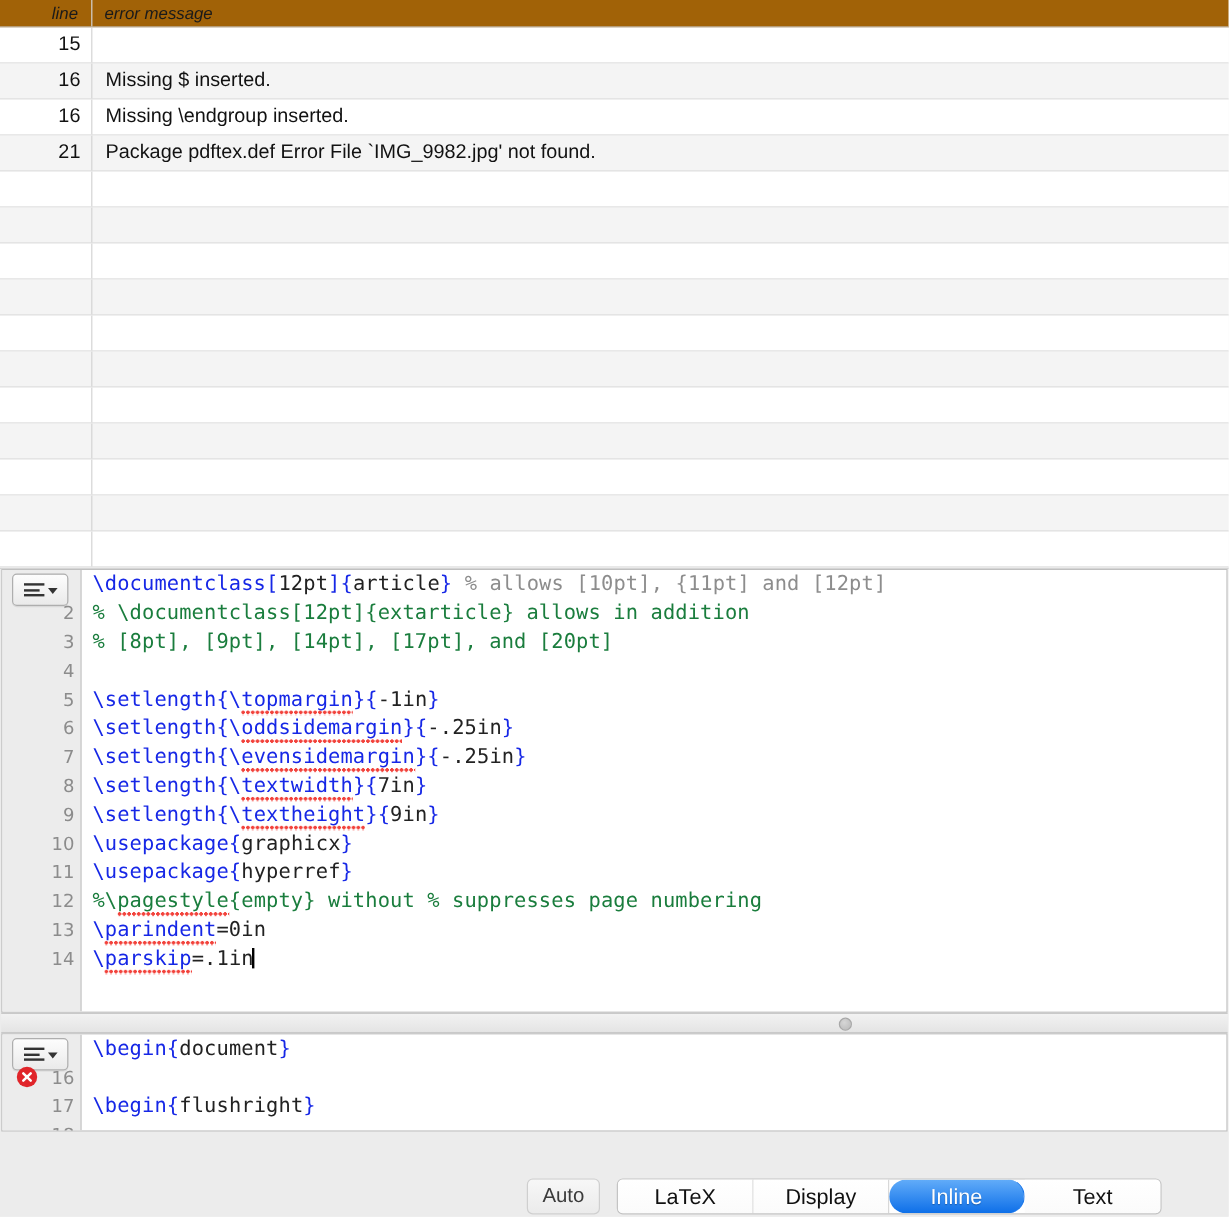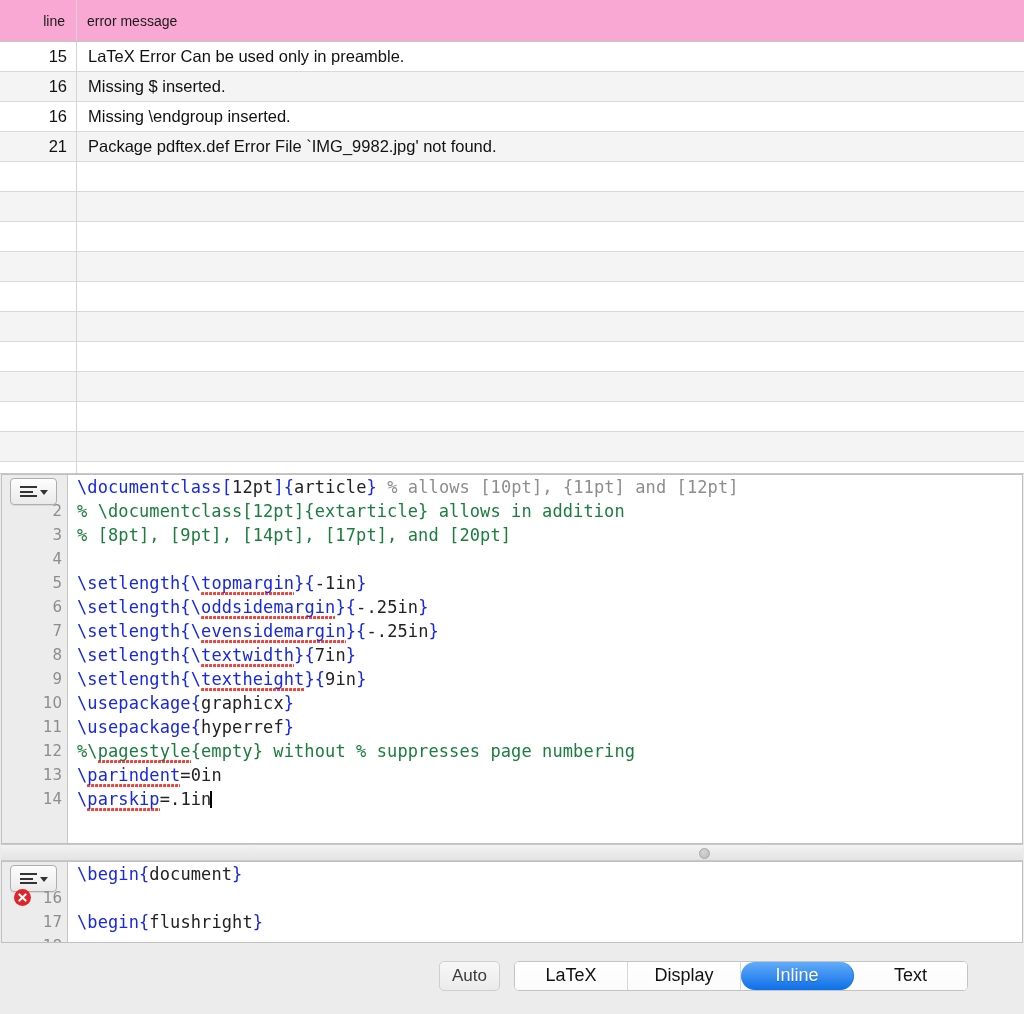--- a/index.html
+++ b/index.html
@@ -29,24 +29,25 @@
     width: 1024px;
     height: 474px;
     background: #ffffff;
     box-sizing: border-box;
     border-bottom: 1px solid #c8c8c8;
     overflow: hidden;
     position: relative;
   }
   .err-header {
     display: flex;
-    height: 42px;
-    background: #f9a8d4;
+    height: 23px;
+    background: #a16207;
     border-bottom: 1px solid #c4c4c4;
     box-sizing: border-box;
+    font-style: italic;
   }
   .err-header .hcell {
     font-size: 14px;
     color: #1a1a1a;
     display: flex;
     align-items: center;
     box-sizing: border-box;
     height: 100%;
   }
   .err-header .hcell.line {
@@ -227,23 +228,23 @@
     background: radial-gradient(circle at 40% 35%, #d6d6d6, #b8b8b8);
     border: 1px solid #a8a8a8;
     box-sizing: border-box;
   }
 
   
   .toolbar {
     flex: 1;
     background: #ececec;
     display: flex;
-    align-items: center;
+    align-items: flex-end;
     justify-content: flex-end;
-    padding: 10px 56px 16px 0;
+    padding: 10px 56px 2px 0;
     gap: 14px;
     box-sizing: border-box;
   }
   .btn-auto {
     height: 30px;
     min-width: 58px;
     padding: 0 12px;
     background: linear-gradient(#f7f7f7, #ebebeb);
     border: 1px solid #cfcfcf;
     border-radius: 5px;
@@ -292,21 +293,20 @@
 <div class="app">
 
   <div class="errorpane">
     <div class="err-header">
       <div class="hcell line">line</div>
       <div class="hcell msg">error message</div>
     </div>
     <div class="err-rows" id="err-rows">
         <div class="err-row odd">
           <div class="cell line">15</div>
-          <div class="cell msg">LaTeX Error Can be used only in preamble.</div>
         </div>
         <div class="err-row even">
           <div class="cell line">16</div>
           <div class="cell msg">Missing $ inserted.</div>
         </div>
         <div class="err-row odd">
           <div class="cell line">16</div>
           <div class="cell msg">Missing \endgroup inserted.</div>
         </div>
         <div class="err-row even">

